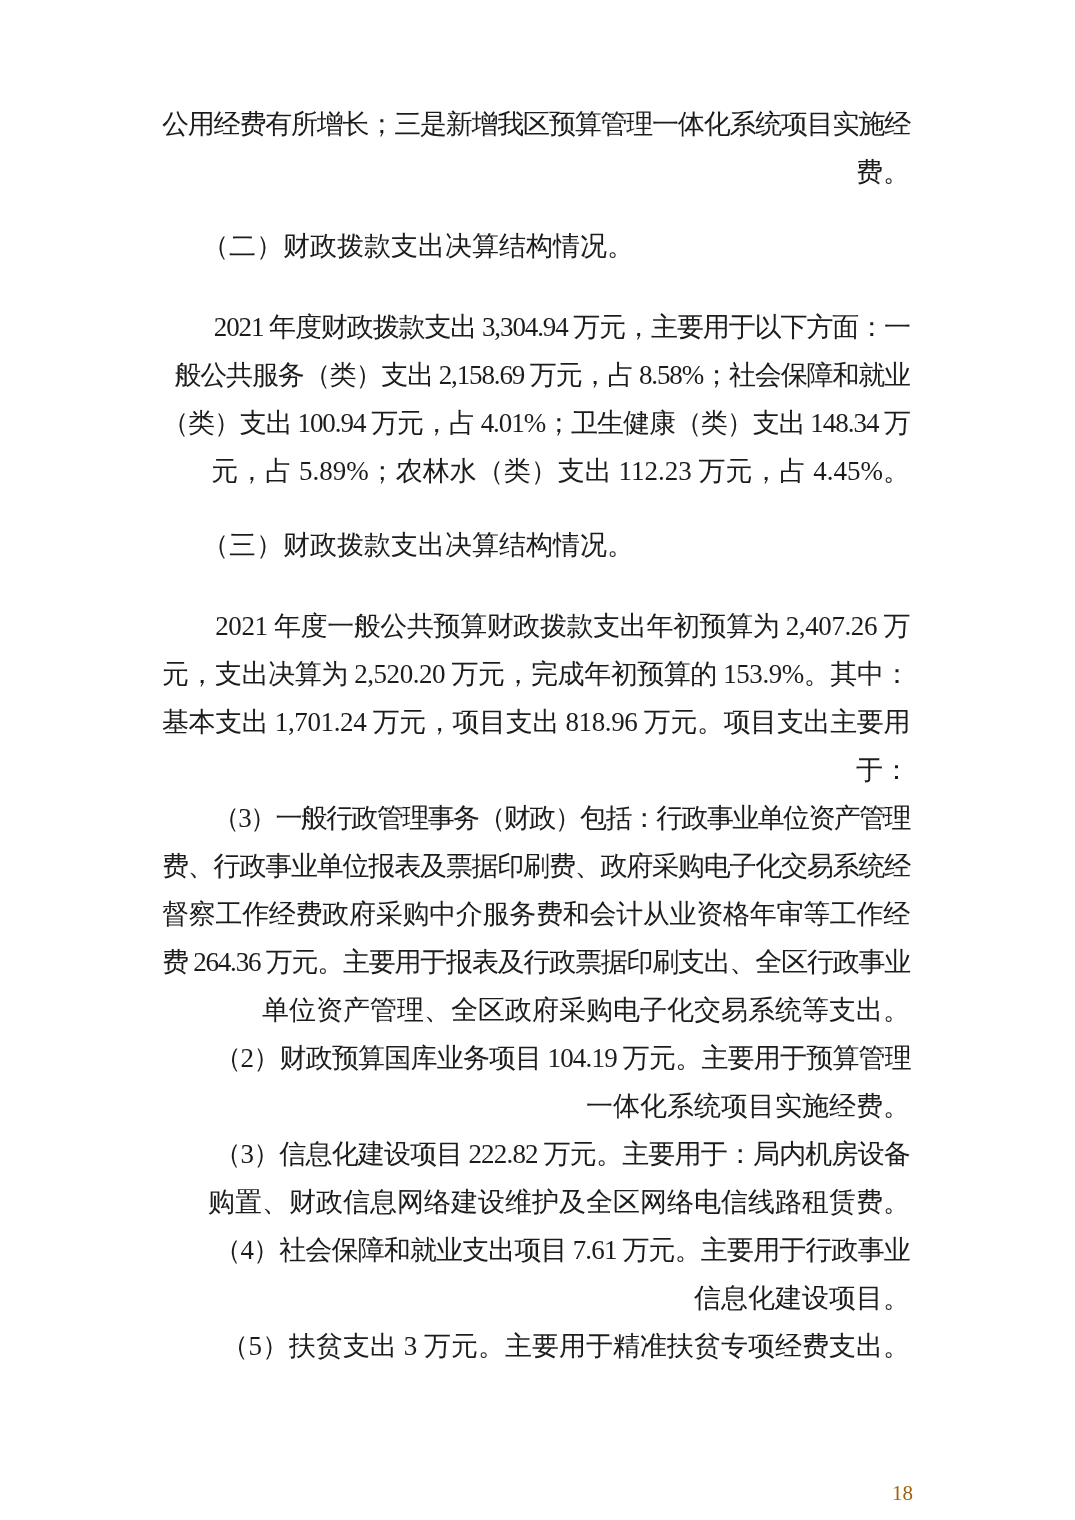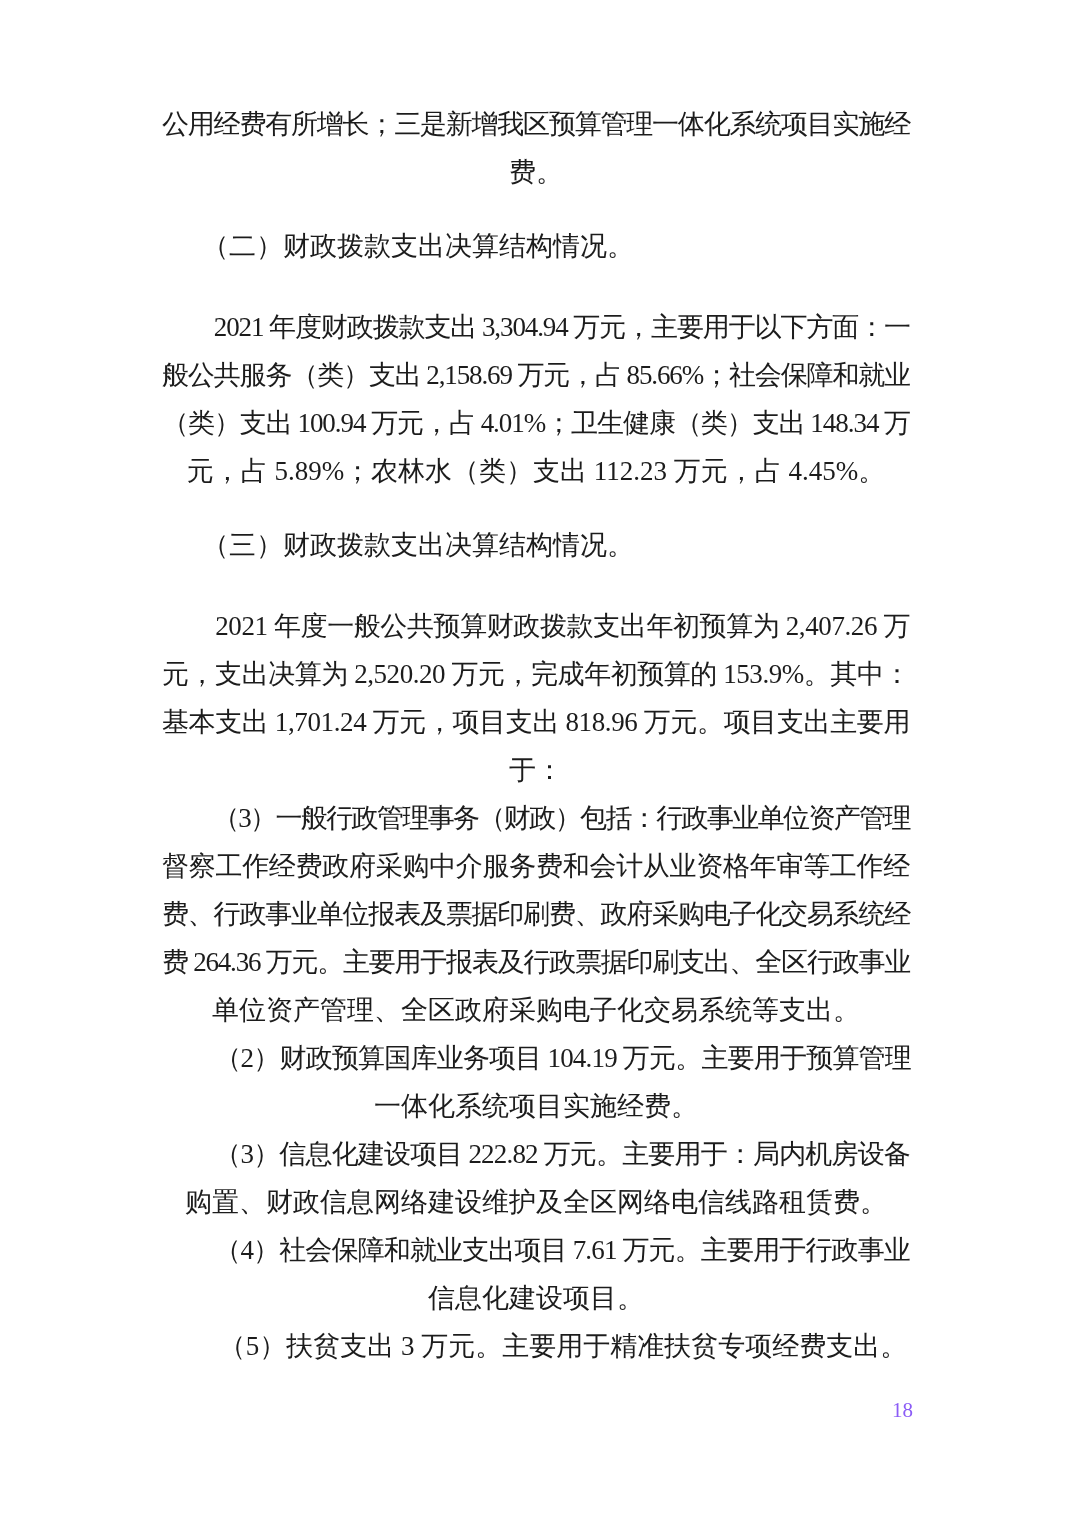--- a/index.html
+++ b/index.html
@@ -14,61 +14,61 @@
   .page-body {
     position: absolute;
     left: 162px; top: 100px;
     width: 748px;
   }
   .l {
     font-size: 27px;
     line-height: 48px;
     height: 48px;
     white-space: nowrap;
-    text-align: center;
+    text-align: right;
   }
   .l > span { display: inline-block; white-space: nowrap; }
   .h {
     font-size: 27px;
     line-height: 48px;
     height: 48px;
     font-weight: 400;
     text-indent: 40px;
     margin-top: 26px;
     margin-bottom: 33px;
     white-space: nowrap;
   }
   .page-num {
     position: absolute;
-    top: 1397px;
+    top: 1480px;
     right: 162px;
     font-size: 21px;
     line-height: 26px;
-    color: #8b5cf6;
+    color: #a16207;
   }
 </style>
 </head>
 <body>
 
 <div class="page-body">
   <div class="l fit"><span style="letter-spacing: -1.2069px;">公用经费有所增长；三是新增我区预算管理一体化系统项目实施经</span></div>
   <div class="l"><span>费。</span></div>
   <div class="h">（二）财政拨款支出决算结构情况。</div>
   <div class="l fit"><span style="letter-spacing: -1.09868px;">　　2021 年度财政拨款支出 3,304.94 万元，主要用于以下方面：一</span></div>
-  <div class="l fit"><span style="letter-spacing: -1.12821px;">般公共服务（类）支出 2,158.69 万元，占 85.66%；社会保障和就业</span></div>
+  <div class="l fit"><span style="letter-spacing: -1.12821px;">般公共服务（类）支出 2,158.69 万元，占 8.58%；社会保障和就业</span></div>
   <div class="l fit"><span style="letter-spacing: -1.04762px;">（类）支出 100.94 万元，占 4.01%；卫生健康（类）支出 148.34 万</span></div>
   <div class="l"><span>元，占 5.89%；农林水（类）支出 112.23 万元，占 4.45%。</span></div>
   <div class="h">（三）财政拨款支出决算结构情况。</div>
   <div class="l fit"><span style="letter-spacing: -0.398649px;">　　2021 年度一般公共预算财政拨款支出年初预算为 2,407.26 万</span></div>
   <div class="l fit"><span style="letter-spacing: -0.447368px;">元，支出决算为 2,520.20 万元，完成年初预算的 153.9%。其中：</span></div>
   <div class="l fit"><span style="letter-spacing: -0.378205px;">基本支出 1,701.24 万元，项目支出 818.96 万元。项目支出主要用</span></div>
   <div class="l"><span>于：</span></div>
   <div class="l fit"><span style="letter-spacing: -1.61667px;">　　（3）一般行政管理事务（财政）包括：行政事业单位资产管理</span></div>
+  <div class="l fit"><span style="letter-spacing: -1.2069px;">费、行政事业单位报表及票据印刷费、政府采购电子化交易系统经</span></div>
   <div class="l fit"><span style="letter-spacing: -0.285714px;">督察工作经费政府采购中介服务费和会计从业资格年审等工作经</span></div>
-  <div class="l fit"><span style="letter-spacing: -1.2069px;">费、行政事业单位报表及票据印刷费、政府采购电子化交易系统经</span></div>
   <div class="l fit"><span style="letter-spacing: -1.22794px;">费 264.36 万元。主要用于报表及行政票据印刷支出、全区行政事业</span></div>
   <div class="l"><span>单位资产管理、全区政府采购电子化交易系统等支出。</span></div>
   <div class="l fit"><span style="letter-spacing: -0.801471px;">　　（2）财政预算国库业务项目 104.19 万元。主要用于预算管理</span></div>
   <div class="l"><span>一体化系统项目实施经费。</span></div>
   <div class="l fit"><span style="letter-spacing: -0.830882px;">　　（3）信息化建设项目 222.82 万元。主要用于：局内机房设备</span></div>
   <div class="l"><span>购置、财政信息网络建设维护及全区网络电信线路租赁费。</span></div>
   <div class="l fit"><span style="letter-spacing: -0.856061px;">　　（4）社会保障和就业支出项目 7.61 万元。主要用于行政事业</span></div>
   <div class="l"><span>信息化建设项目。</span></div>
   <div class="l"><span>　　（5）扶贫支出 3 万元。主要用于精准扶贫专项经费支出。</span></div>
 </div>

